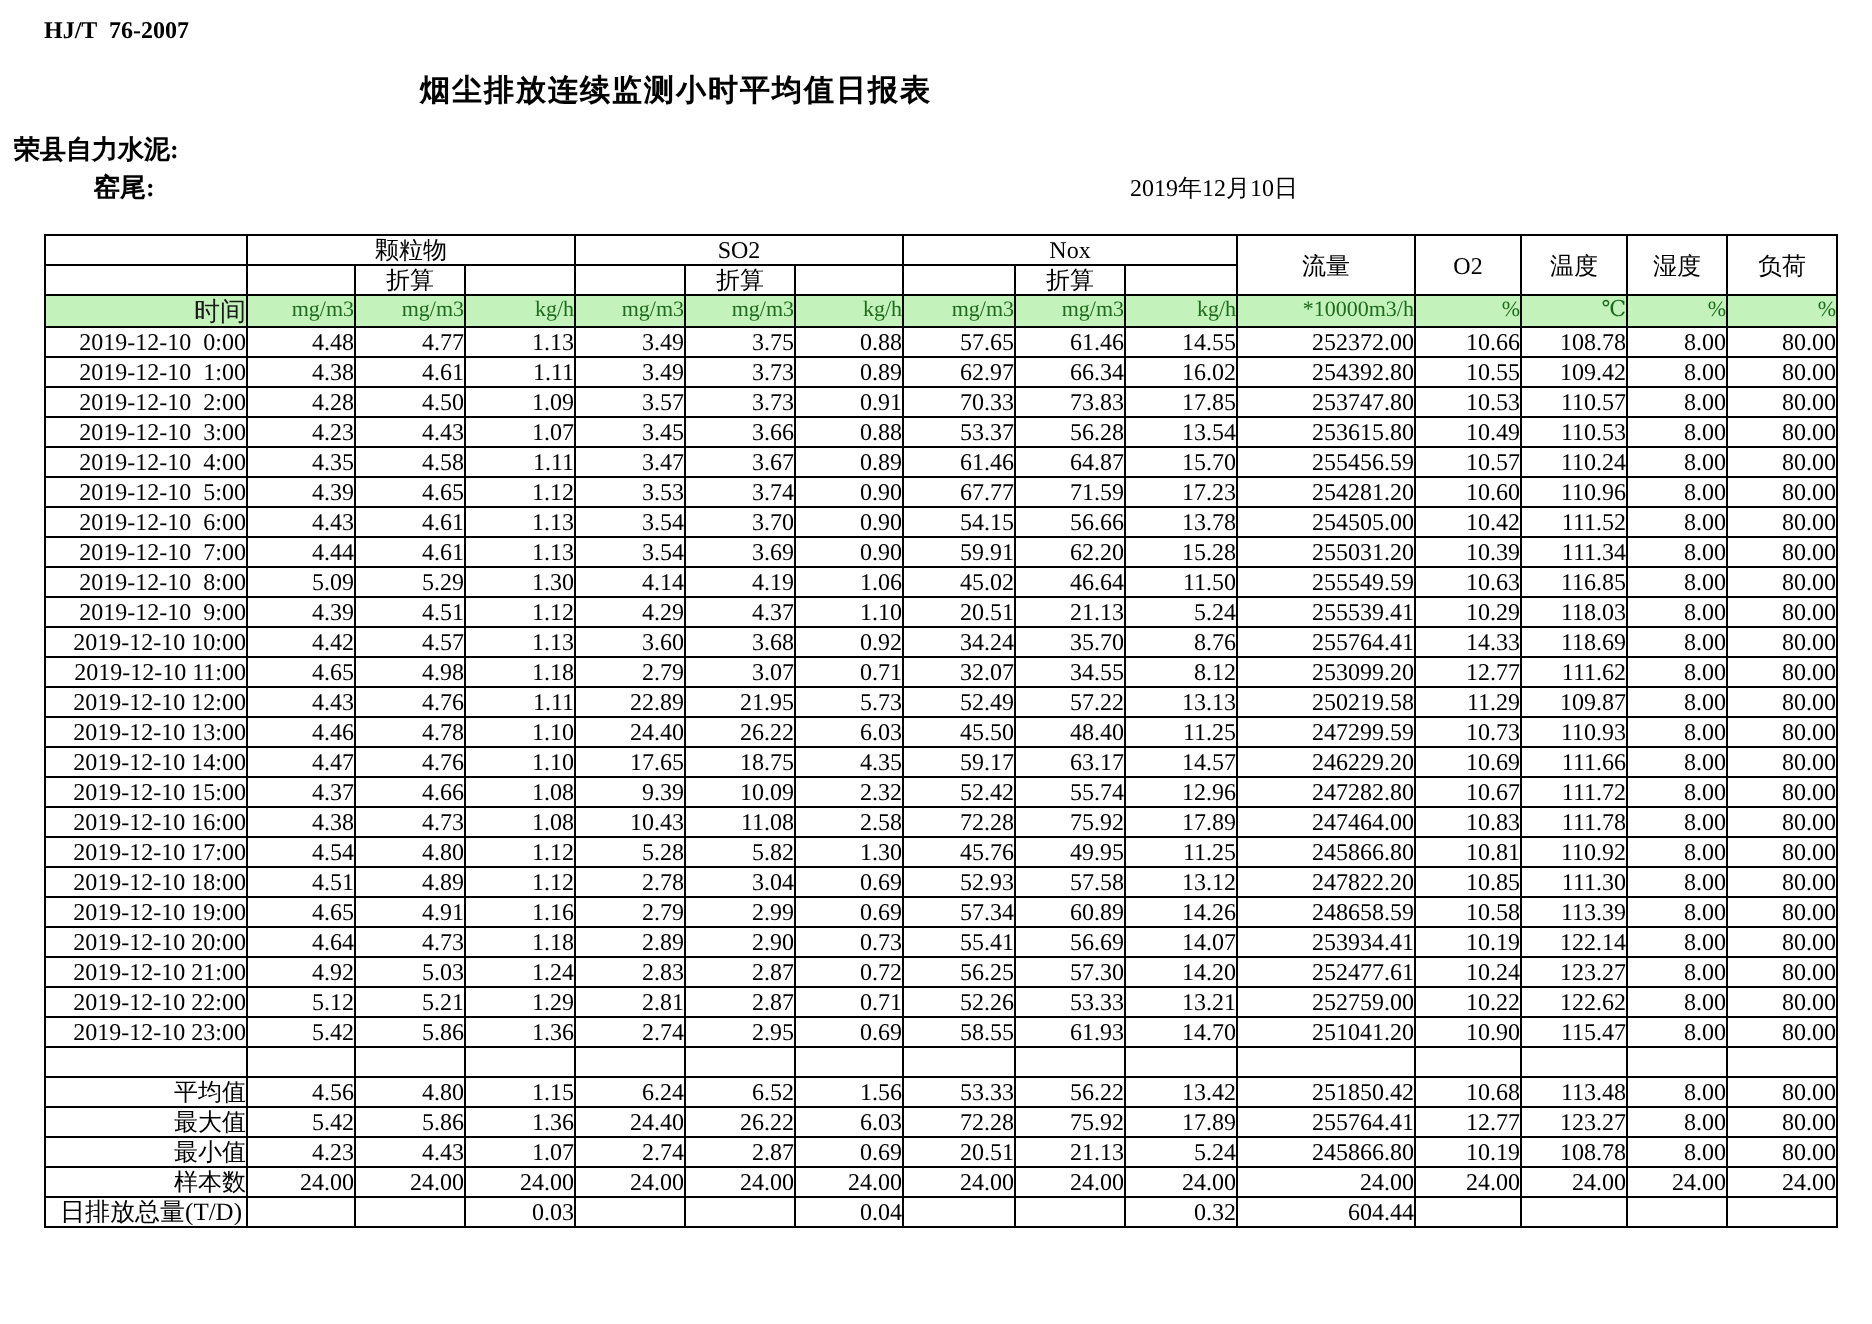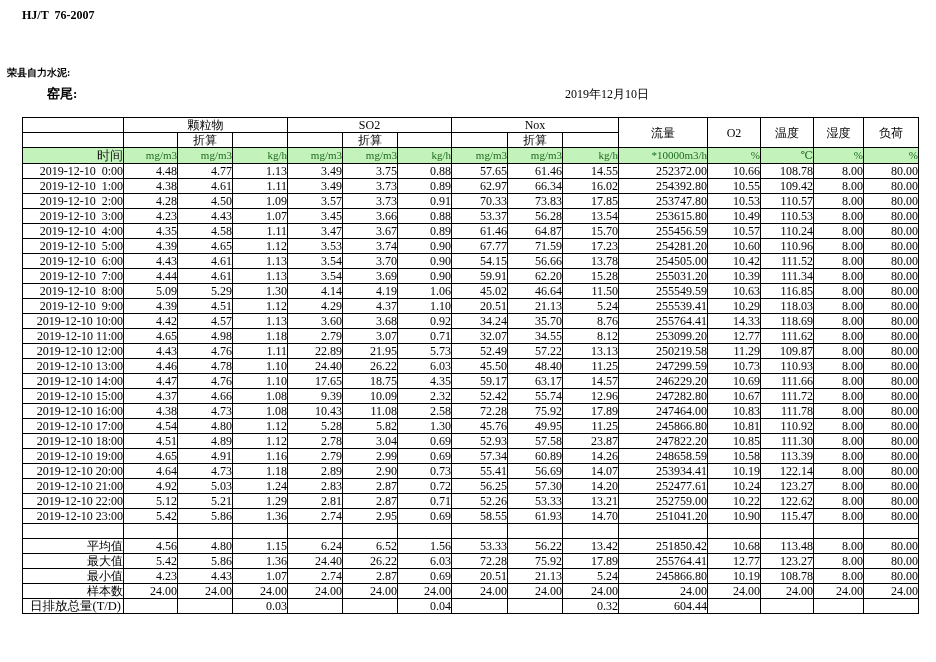--- a/index.html
+++ b/index.html
@@ -1,21 +1,21 @@
 <!DOCTYPE html>
 <html><head>
 <meta charset="utf-8">
 <style>
   html,body{margin:0;padding:0;background:#fff;}
   .page{position:relative;width:936px;height:614px;background:#ffffff;overflow:hidden;
         font-family:"Liberation Serif","DejaVu Serif",serif;color:#000;}
   .abs{position:absolute;white-space:pre;}
   .std{left:22px;top:8px;font-size:12px;font-weight:bold;}
   .title{left:210px;top:36px;font-size:15px;font-weight:bold;letter-spacing:1px;}
-  .company{left:7px;top:66px;font-size:10px;font-weight:bold;}
+  .company{left:7px;top:66px;font-size:13px;font-weight:bold;}
   .kiln{left:7px;top:85px;font-size:13px;font-weight:bold;margin-left:40px;}
   .date{left:565px;top:86px;font-size:12px;}
   .f1{left:10px;top:625px;font-size:12px;font-weight:bold;}
   .f2{left:10px;top:644px;font-size:13px;font-weight:normal;}
   .f3{left:216px;top:644px;font-size:13px;font-weight:bold;}
 
   table.report{position:absolute;left:22px;top:117px;border-collapse:collapse;table-layout:fixed;}
   table.report td{border:1px solid #000;padding:0;height:14px;line-height:14px;
                   font-size:12px;overflow:hidden;background:#fff;}
   tr.h1 td, tr.h2 td{text-align:center;font-size:12px;}
@@ -26,20 +26,21 @@
   td.slabel{text-align:right;padding-right:3px;font-size:12.5px;}
   td.total-label{position:relative;text-align:center;}
   .overflow-left{position:absolute;right:2px;top:0;white-space:nowrap;font-size:12.5px;}
 </style>
 </head>
 <body>
 
 <div class="page">
 
   <div class="abs std">HJ/T  76-2007</div>
+  <div class="abs title">烟尘排放连续监测小时平均值日报表</div>
   <div class="abs company">荣县自力水泥:</div>
   <div class="abs kiln">窑尾:</div>
   <div class="abs date">2019年12月10日</div>
 
   <table class="report">
     <colgroup>
       <col style="width:101px">
         <col style="width:54px">
         <col style="width:55px">
         <col style="width:55px">
@@ -407,21 +408,21 @@
         <tr>
           <td class="time">2019-12-10 18:00</td>
           <td class="num">4.51</td>
           <td class="num">4.89</td>
           <td class="num">1.12</td>
           <td class="num">2.78</td>
           <td class="num">3.04</td>
           <td class="num">0.69</td>
           <td class="num">52.93</td>
           <td class="num">57.58</td>
-          <td class="num">23.87</td>
+          <td class="num">13.12</td>
           <td class="num">247822.20</td>
           <td class="num">10.85</td>
           <td class="num">111.30</td>
           <td class="num">8.00</td>
           <td class="num">80.00</td>
         </tr>
         <tr>
           <td class="time">2019-12-10 19:00</td>
           <td class="num">4.65</td>
           <td class="num">4.91</td>

